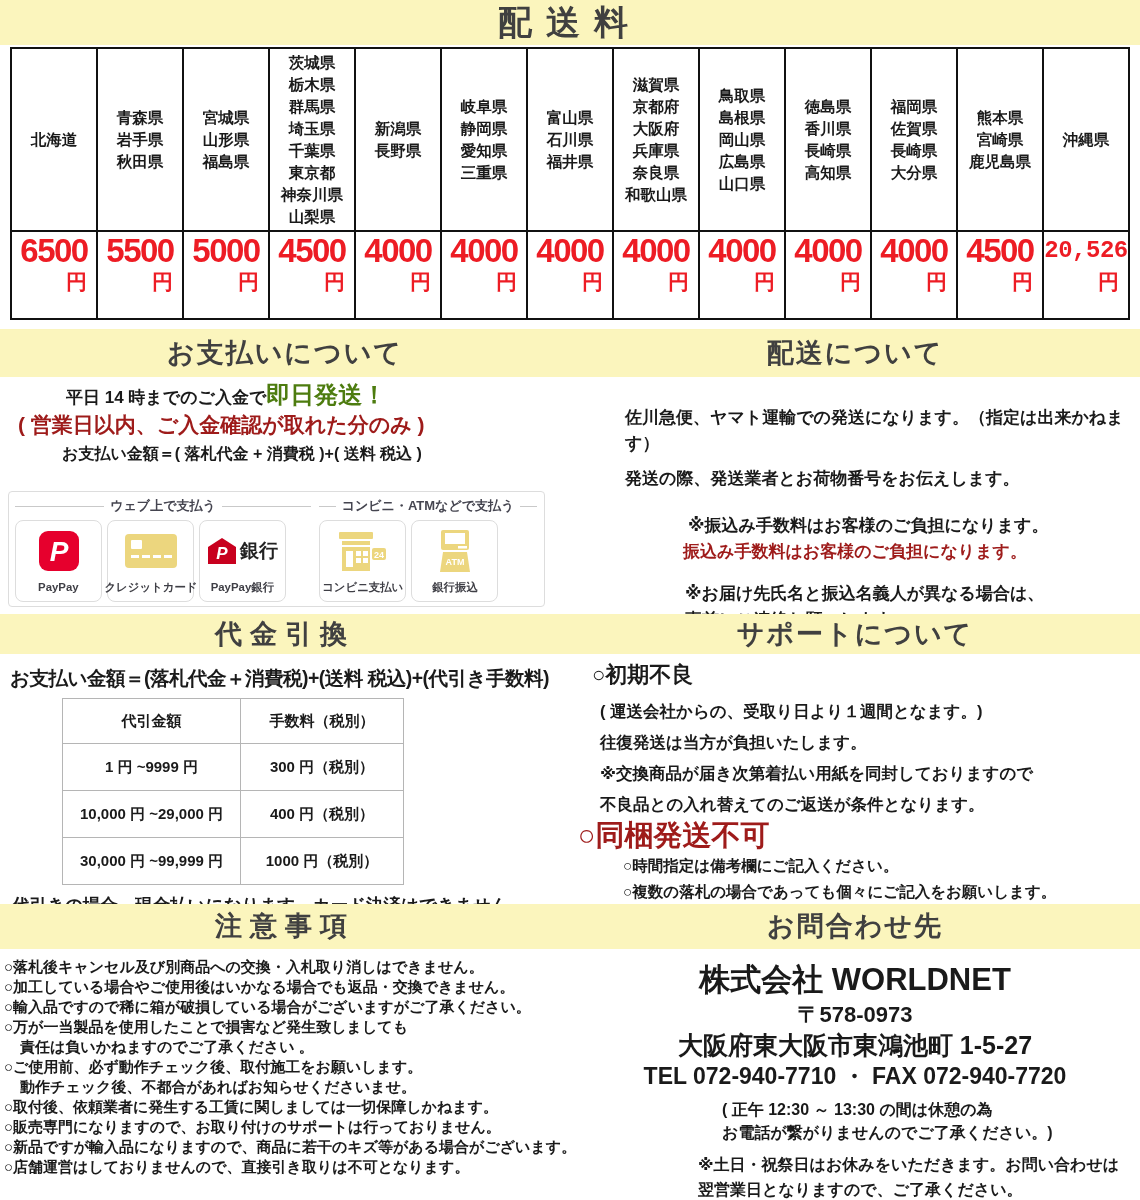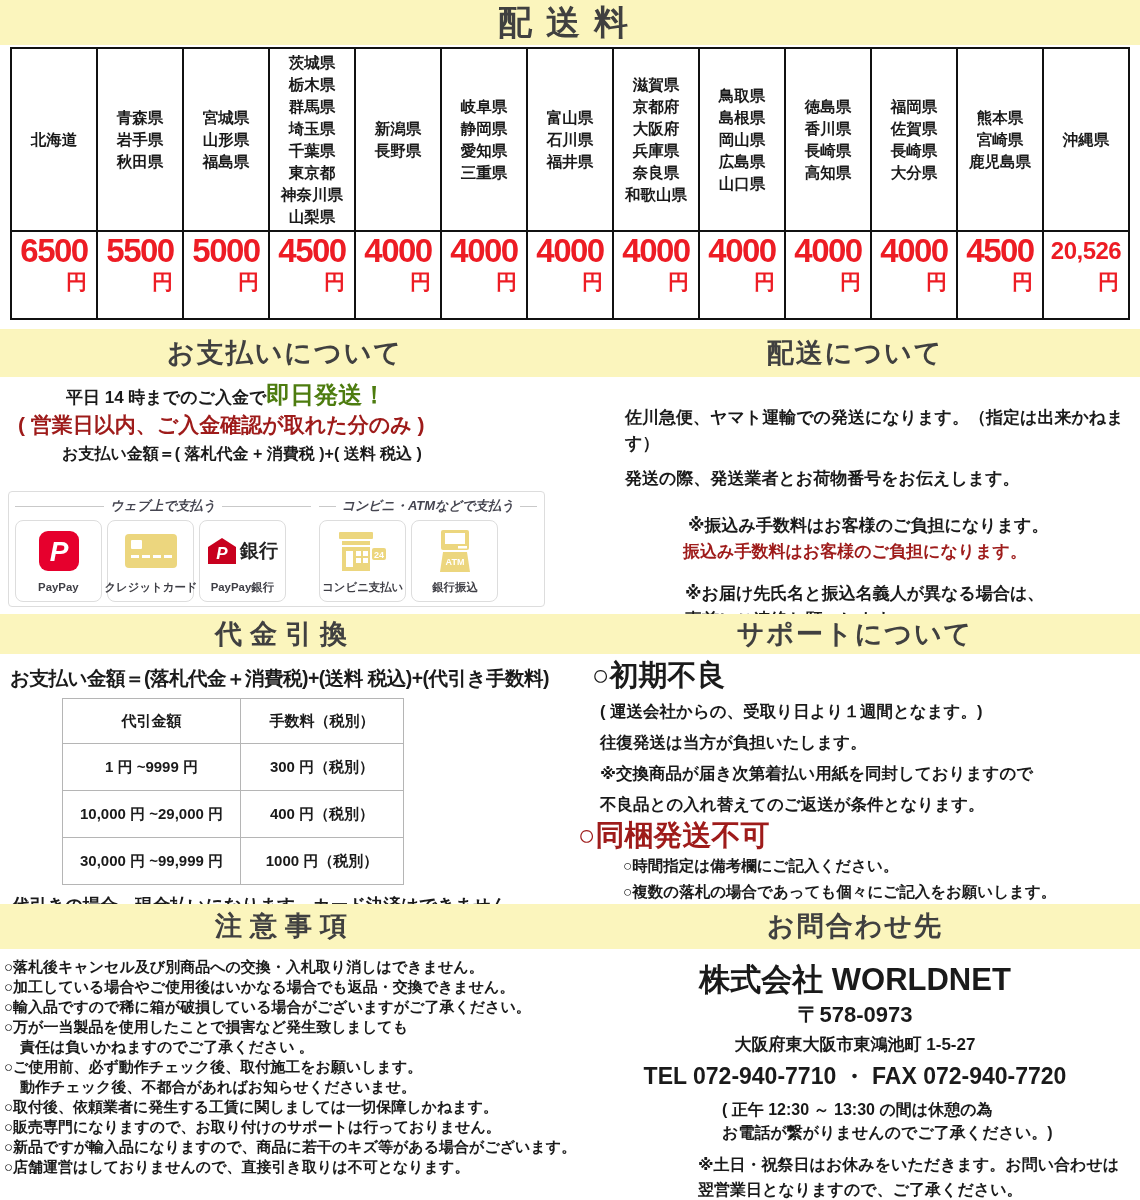--- a/index.html
+++ b/index.html
@@ -26,21 +26,21 @@
     border:2px solid #111;background:#fff;
   }
   .ship-col{flex:1;display:flex;flex-direction:column;min-width:0;}
   .ship-col + .ship-col{border-left:2px solid #111;}
   .prefs{
     flex:1;display:flex;flex-direction:column;justify-content:center;align-items:center;
     font-size:15.5px;line-height:22px;border-bottom:2px solid #111;text-align:center;white-space:nowrap;
   }
   .price{height:86px;text-align:center;box-sizing:border-box;}
   .price .num{display:block;color:#ed1c24;font-size:33px;line-height:38px;letter-spacing:-1.5px;}
-  .price .num.small{font-size:24px;line-height:38px;letter-spacing:-0.5px;}
+  .price .num.small{font-size:24px;line-height:38px;letter-spacing:-0.5px;font-family:Liberation Mono, monospace;}
   .price .unit{display:block;color:#ed1c24;font-size:21px;line-height:24px;text-align:right;padding-right:9px;}
 
   
   .cols{display:flex;}
   .col{width:50%;box-sizing:border-box;overflow:hidden;position:relative;}
   .row-pay{height:237px;}
   .row-cod{height:250px;}
   .row-notes{height:250px;}
 
   
@@ -50,21 +50,21 @@
   .pay-l3{margin:2px 0 0 62px;font-size:16px;line-height:24px;}
   .pay-l4{margin:4px 0 0 88px;font-size:20px;line-height:26px;}
   .pay-box{
     position:absolute;left:8px;top:114px;width:537px;height:116px;
     border:1px solid #ddd;border-radius:4px;background:#fff;
     display:flex;padding:6px 4px 0 6px;box-sizing:border-box;gap:8px;
   }
   .pay-group{display:flex;flex-direction:column;}
   .pg1{width:296px;}
   .pg2{width:218px;}
-  .pg-label{display:flex;align-items:center;gap:6px;color:#454550;font-size:13px;line-height:16px;white-space:nowrap;font-style:italic;}
+  .pg-label{display:flex;align-items:center;gap:6px;color:#454550;font-size:13px;line-height:16px;white-space:nowrap;}
   .pg-label .line{flex:1;height:1px;background:#c9c9c9;}
   .cards{display:flex;gap:5px;margin-top:6px;}
   .card{
     width:87px;height:82px;border:1px solid #ddd;border-radius:8px;background:#fff;
     display:flex;flex-direction:column;align-items:center;box-sizing:border-box;
   }
   .card .icon{flex:1;display:flex;align-items:center;justify-content:center;}
   .card .clabel{font-size:12px;line-height:14px;color:#3f3f46;margin-bottom:7px;white-space:nowrap;transform:scale(.95);}
   .pp-bank-wrap{display:flex;align-items:center;gap:3px;font-size:19px;color:#222;}
 
@@ -80,35 +80,35 @@
   .cod-formula{margin:10px 0 0 10px;font-size:19.5px;line-height:28px;letter-spacing:-0.5px;}
   table.cod{border-collapse:collapse;margin:6px 0 0 62px;}
   table.cod td{border:1px solid #b5b5b5;text-align:center;font-size:15px;font-weight:700;background:#fff;}
   table.cod .hrow td{height:42px;}
   table.cod .drow td{height:44px;}
   table.cod td.c1{width:175px;}
   table.cod td.c2{width:160px;}
   .cod-note{margin:8px 0 0 12px;font-size:17.5px;line-height:24px;}
 
   
-  .sup-h1{margin:4px 0 0 22px;font-size:29px;line-height:34px;}
+  .sup-h1{margin:4px 0 0 22px;font-size:22px;line-height:34px;}
   .sup-line{margin:7px 0 0 30px;font-size:16.5px;line-height:24px;}
   .sup-h2{margin:2px 0 0 8px;font-size:29px;line-height:34px;color:#9e1b1a;}
   .sup-sub{margin:2px 0 0 53px;font-size:15.5px;line-height:24px;}
 
   
   .notes-list{padding:8px 0 0 4px;}
   .note-item{font-size:15px;line-height:20px;white-space:nowrap;}
   .note-item.indent{padding-left:16px;}
 
   
   .contact{text-align:center;}
   .ct-company{margin-top:14px;font-size:31px;line-height:34px;}
   .ct-postal{margin-top:5px;font-size:22px;line-height:26px;}
-  .ct-address{margin-top:3px;font-size:17px;line-height:28px;}
+  .ct-address{margin-top:3px;font-size:25px;line-height:28px;}
   .ct-telfax{margin-top:3px;font-size:23px;line-height:28px;}
   .ct-hours{margin:8px 0 0 152px;text-align:left;font-size:16px;line-height:23px;}
   .ct-holiday{margin:8px 0 0 128px;text-align:left;font-size:16px;line-height:25px;}
 </style>
 </head>
 <body>
 
 <div class="band band-top">配送料</div>
 
 <div class="gap10"></div>

